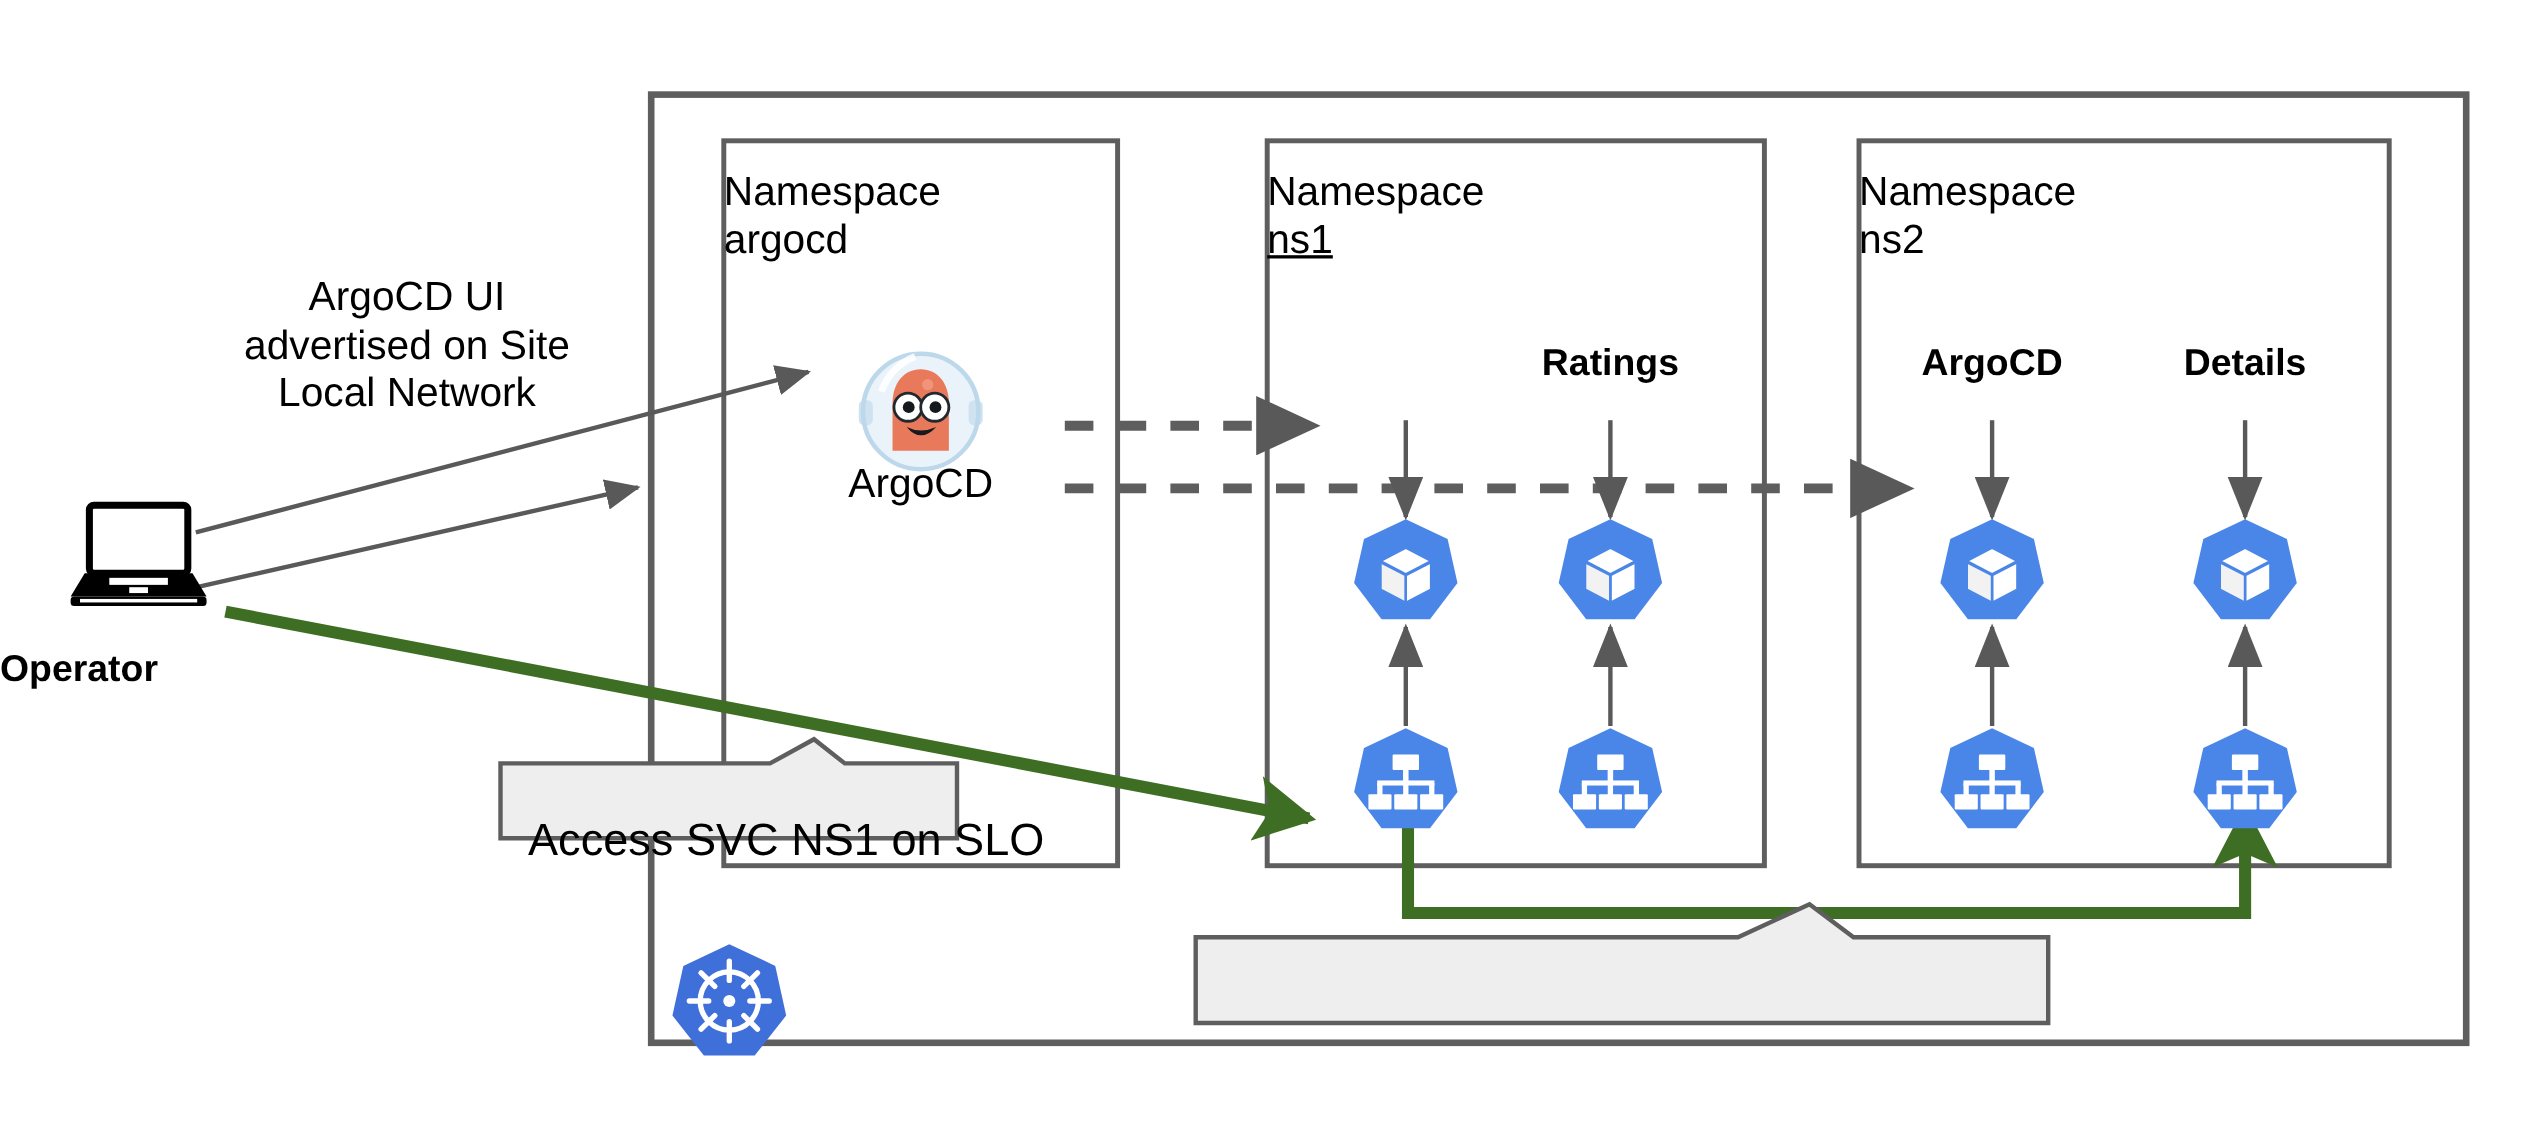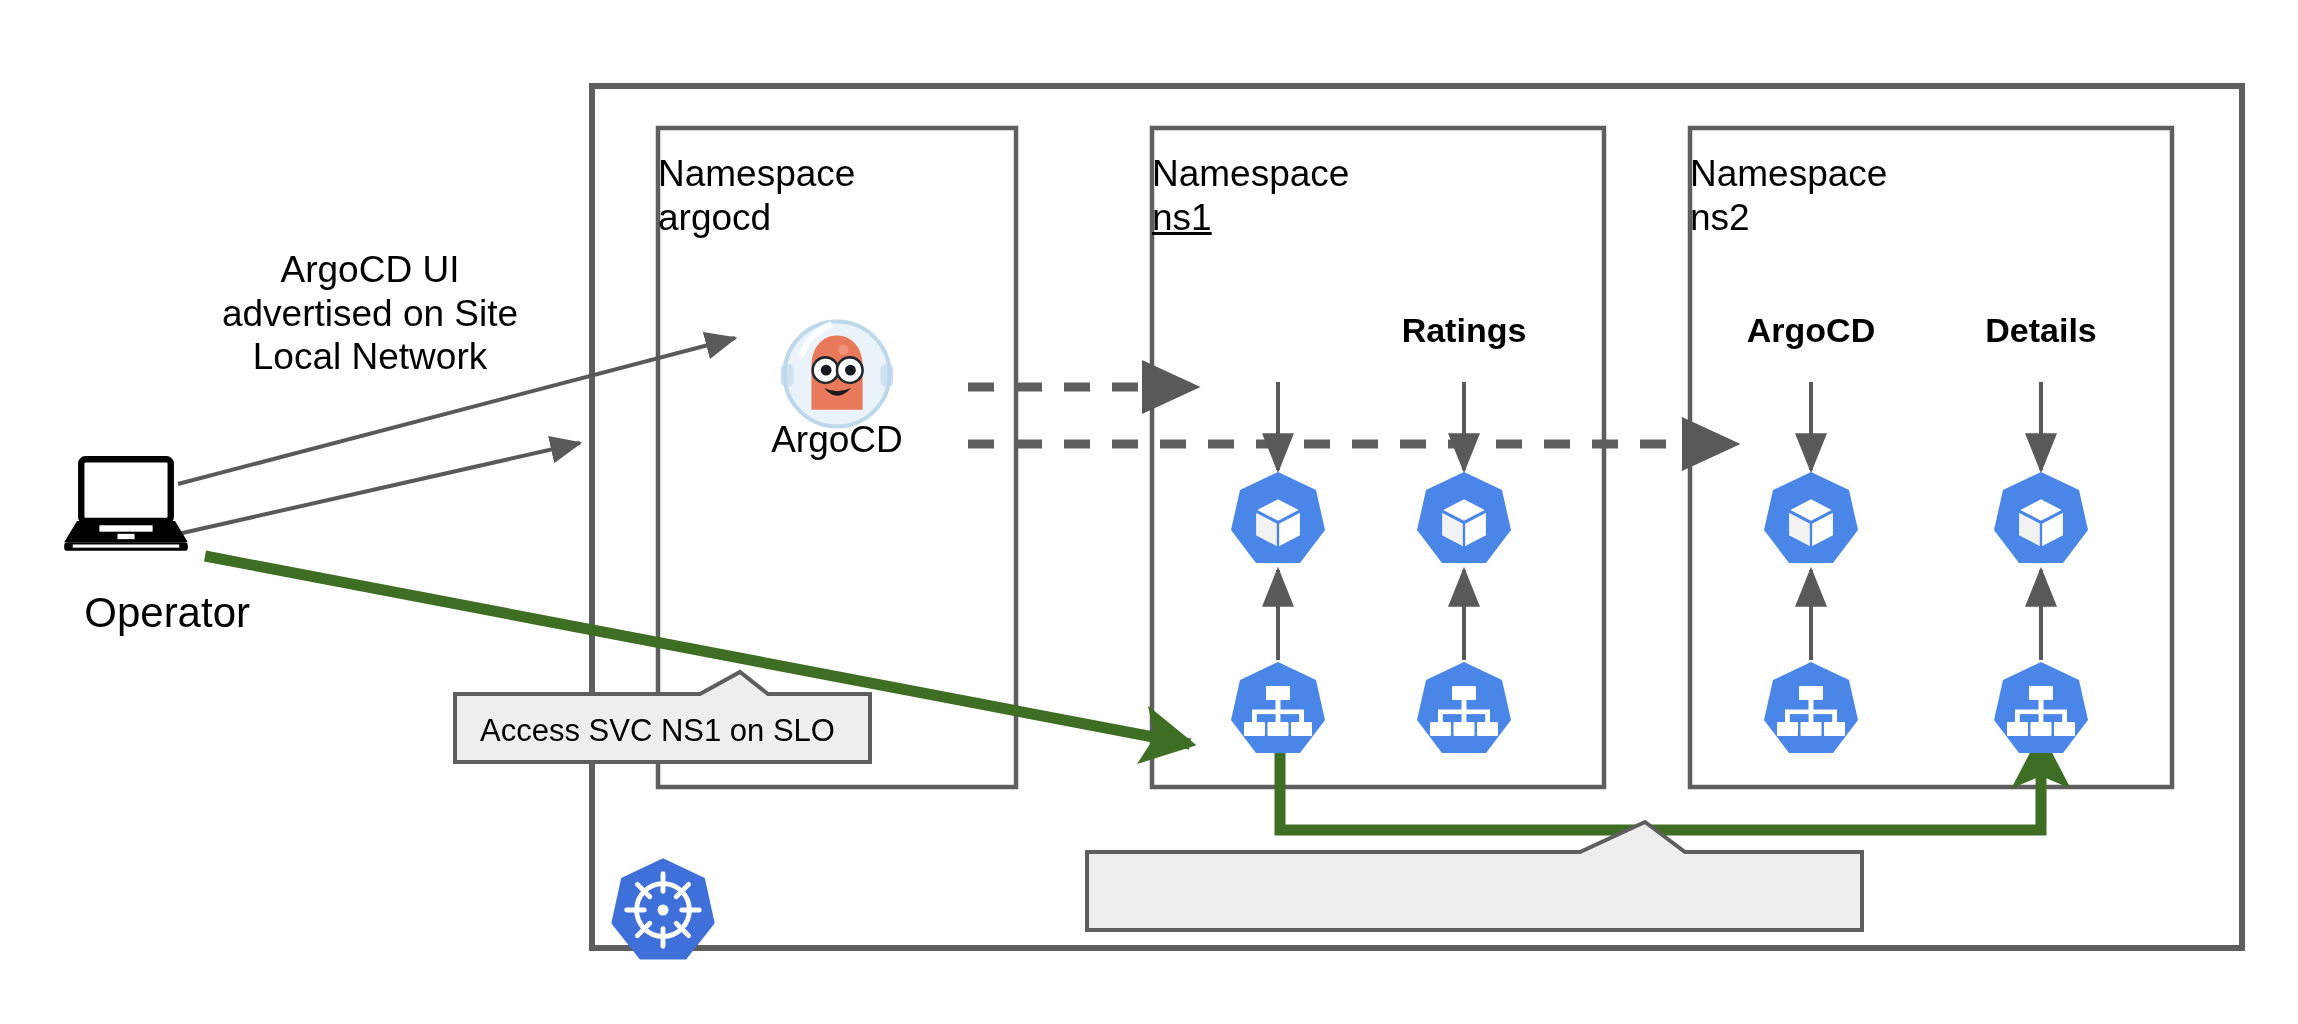--- a/index.html
+++ b/index.html
@@ -4,22 +4,22 @@
 <style>
   html,body{margin:0;padding:0;background:#ffffff;}
   body{width:2298px;height:1024px;position:relative;overflow:hidden;
        font-family:"Liberation Sans", sans-serif;color:#000;}
   #stage{position:absolute;left:0;top:0;width:2298px;height:1024px;}
   svg.layer{position:absolute;left:0;top:0;width:2298px;height:1024px;overflow:visible;}
   .txt{position:absolute;white-space:pre;line-height:1.18;}
   .lbl-plain{font-size:37px;font-weight:400;text-align:center;}
   .lbl-ns{font-size:37px;font-weight:400;text-align:left;}
   .lbl-svc{font-size:34px;font-weight:700;text-align:center;}
-  .lbl-op{font-size:42px;font-weight:400;text-align:right;}
-  .callout-text{font-size:31px;font-weight:400;}
+  .lbl-op{font-size:34px;font-weight:700;text-align:left;}
+  .callout-text{font-size:41px;font-weight:400;margin-top:26px;}
   .callout-text2{font-size:37px;font-weight:400;}
 </style>
 </head>
 <body>
 
 <div id="stage">
 
   <svg class="layer" viewBox="0 0 2298 1024">
     <defs>
 

